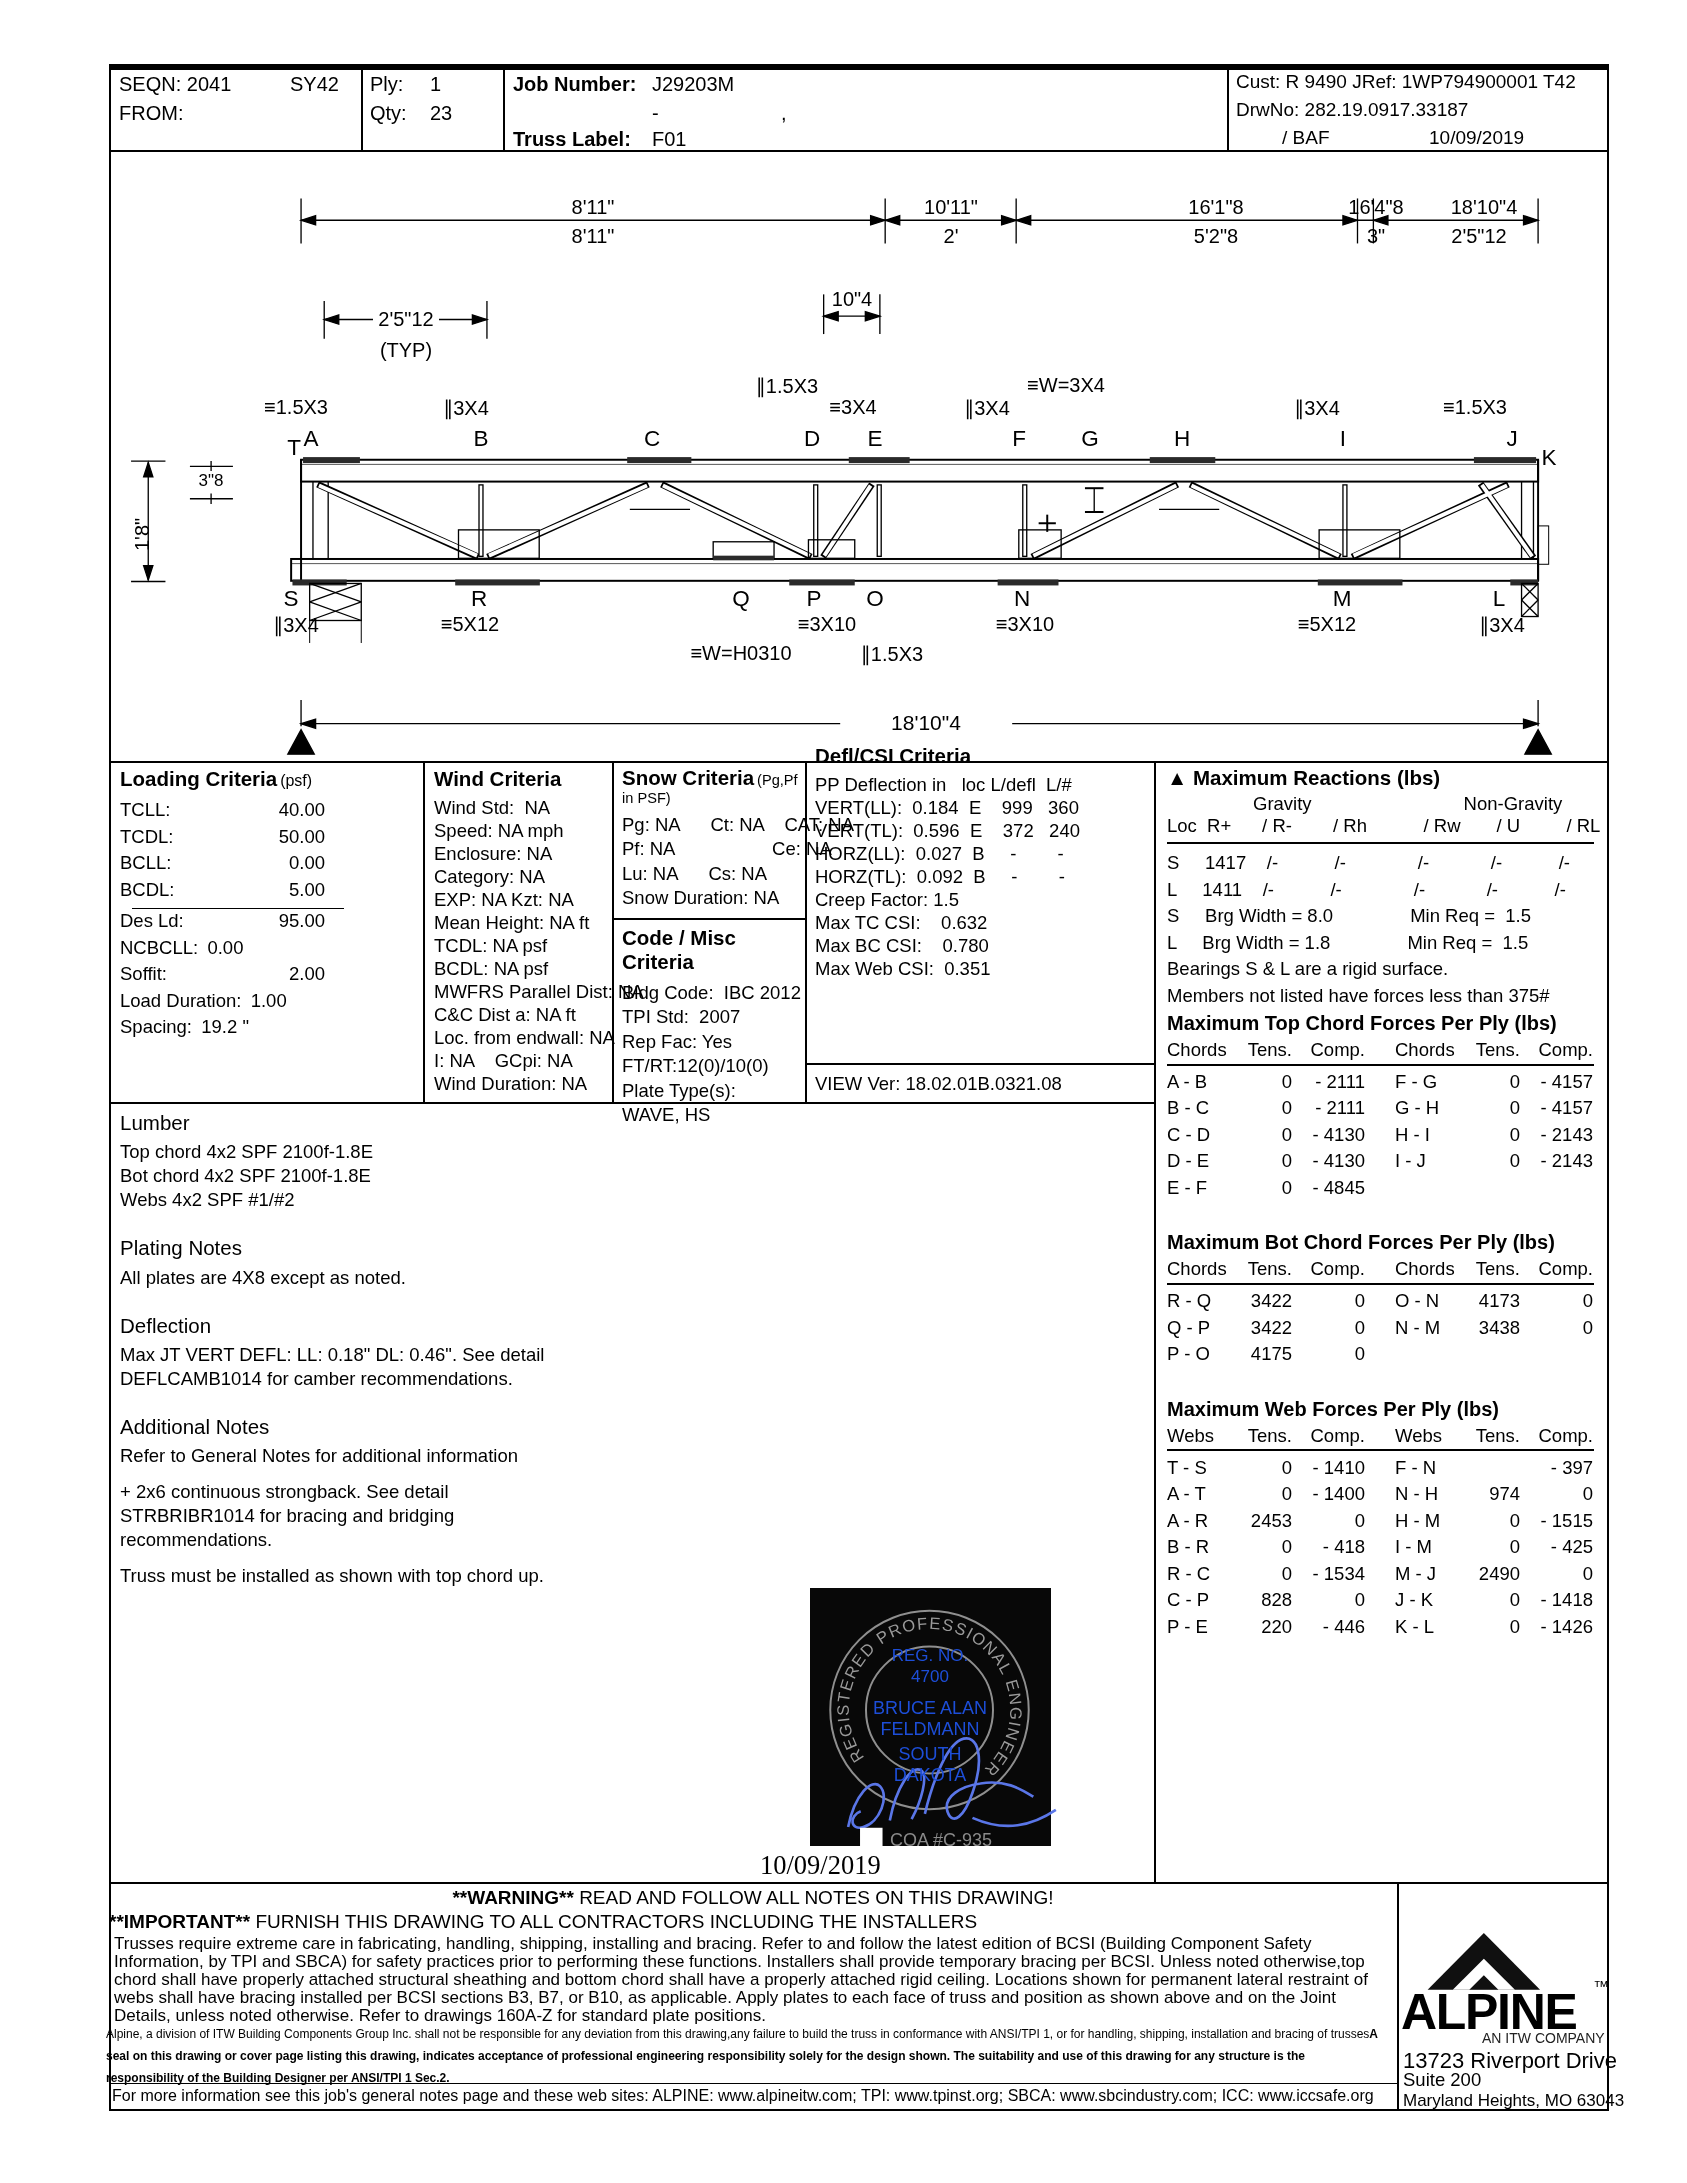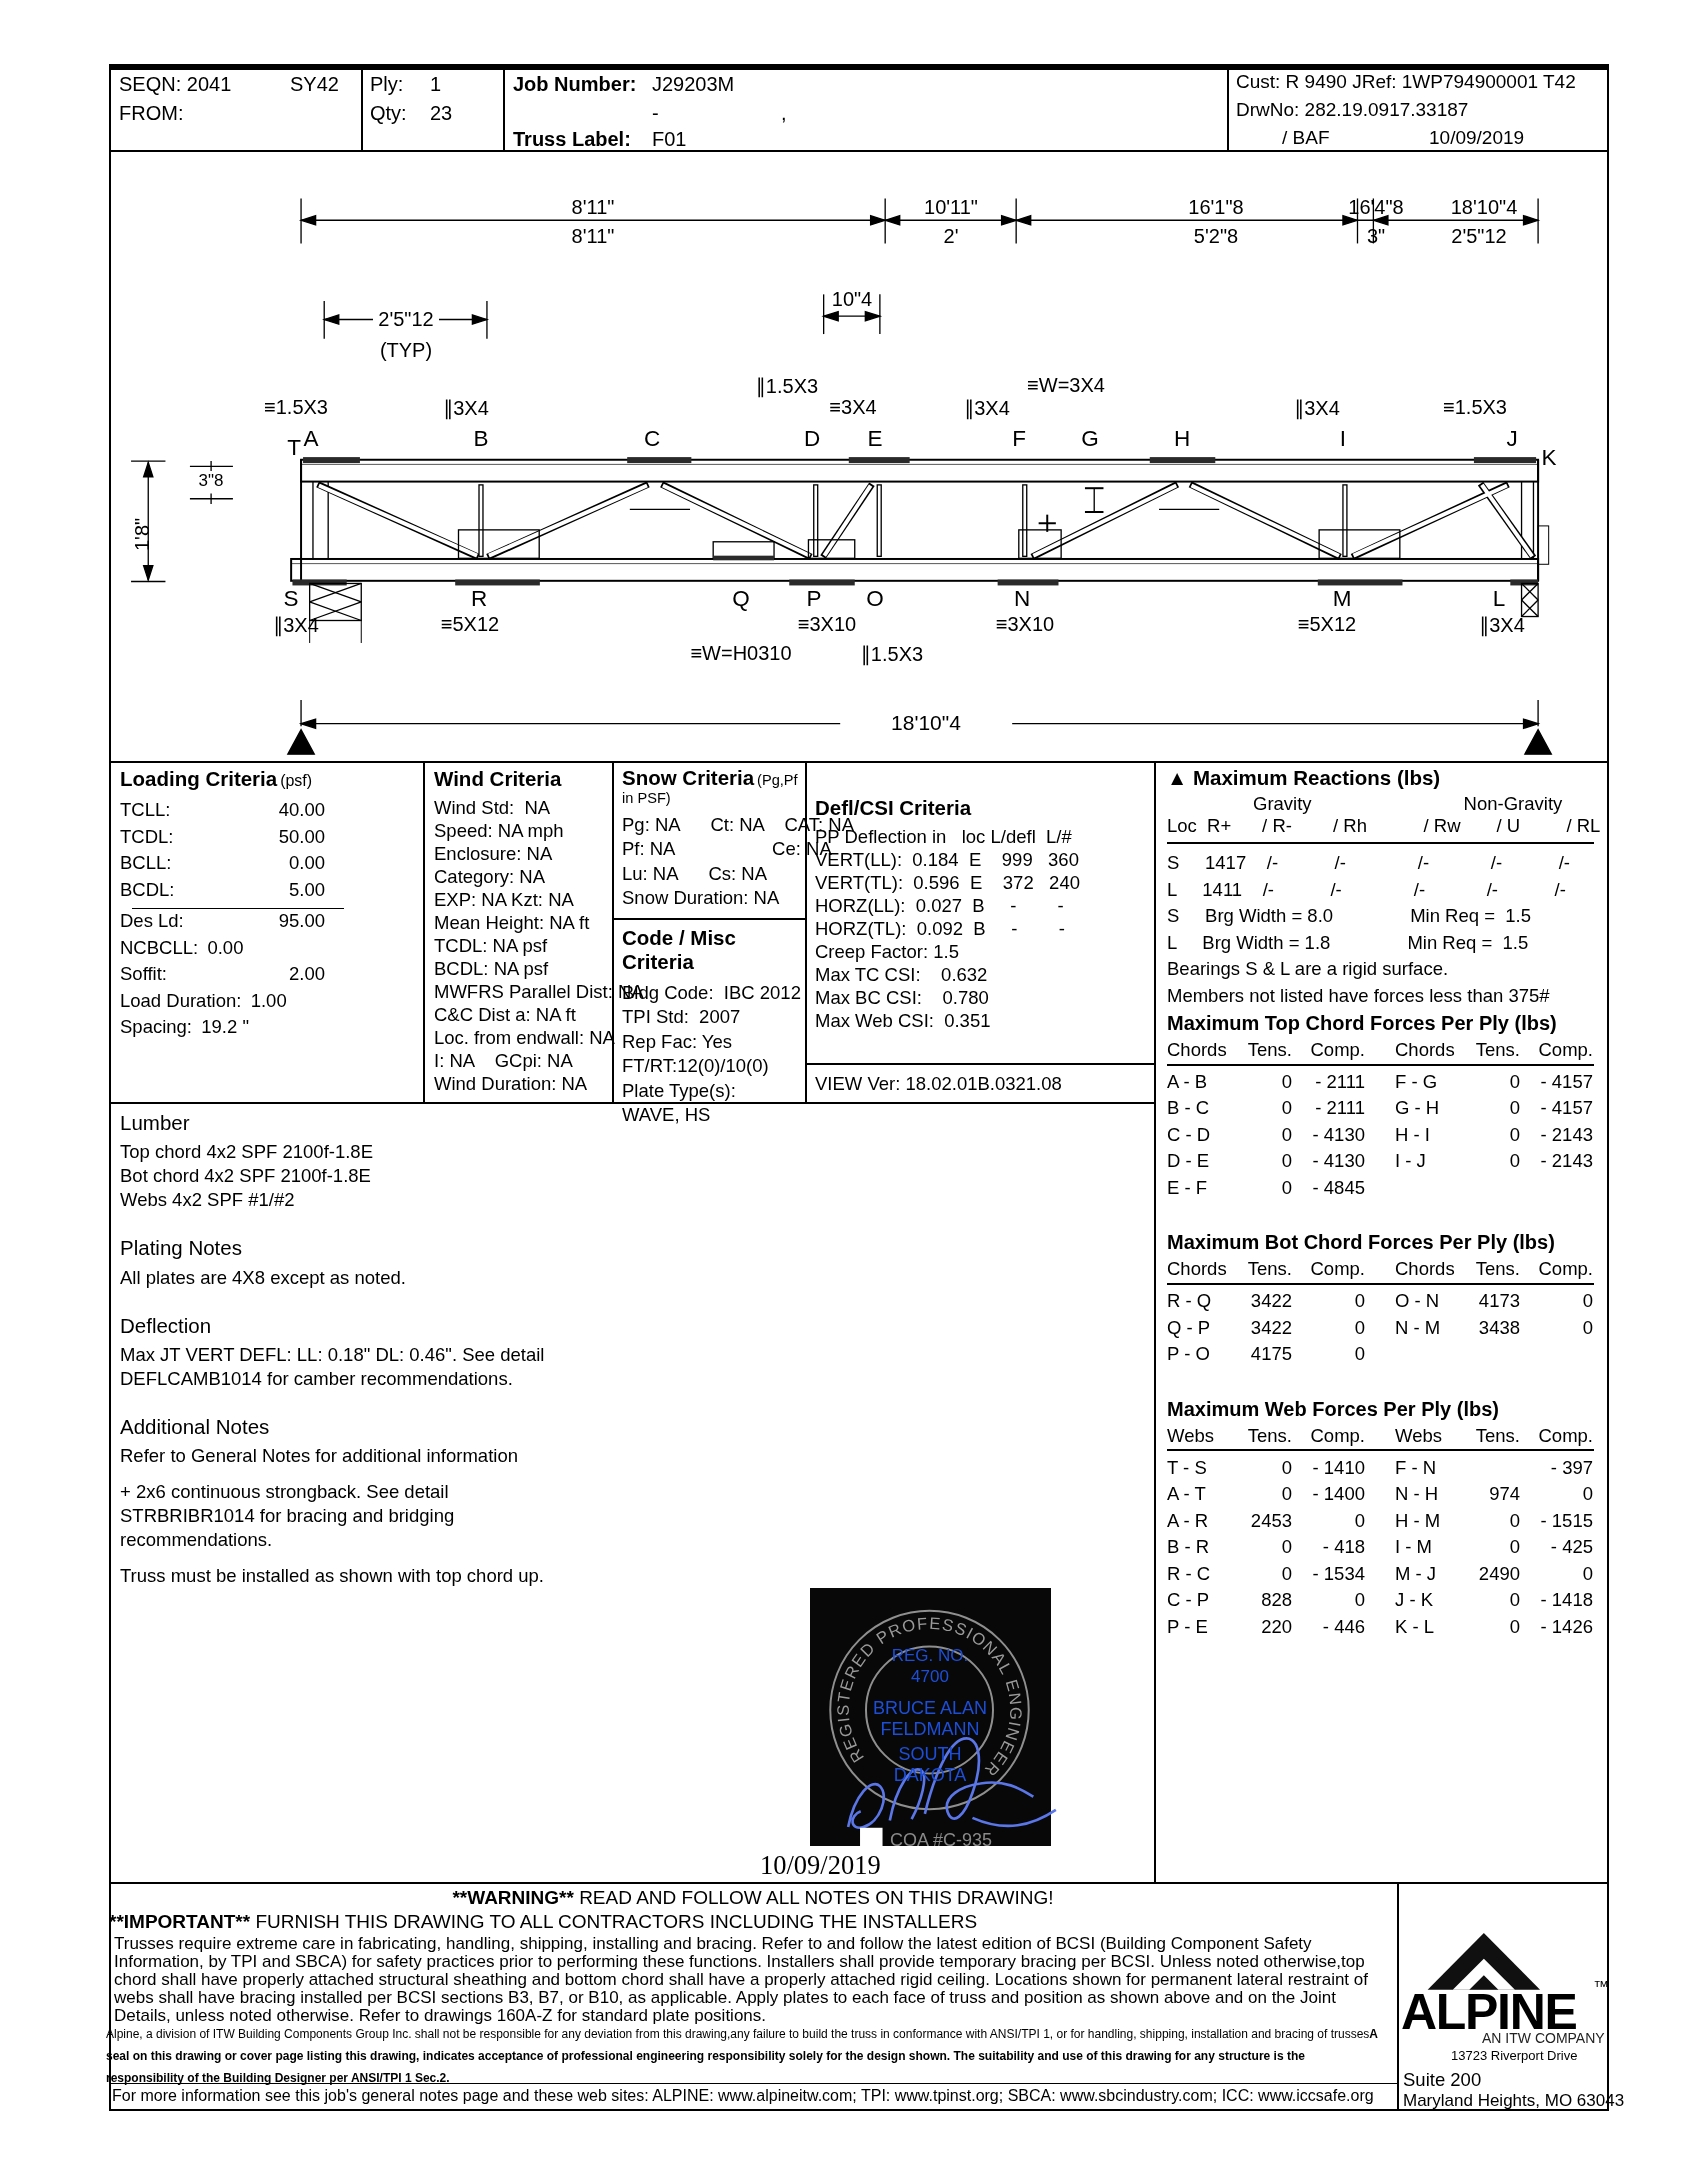--- a/index.html
+++ b/index.html
@@ -368,21 +368,21 @@
     <div style="margin-top:6.6px;line-height:24.5px" class="t28">
       <div class="pre">Bldg Code:  IBC 2012</div>
       <div class="pre">TPI Std:  2007</div>
       <div class="pre">Rep Fac: Yes</div>
       <div class="pre">FT/RT:12(0)/10(0)</div>
       <div class="pre">Plate Type(s):</div>
       <div class="pre">WAVE, HS</div>
     </div>
   </div>
 
-  <div class="a" style="left:815px;top:796px;width:331px">
+  <div class="a" style="left:815px;top:744px;width:331px">
     <div class="title">Defl/CSI Criteria</div>
     <div style="margin-top:5.3px;line-height:23px" class="t28">
       <div class="pre">PP Deflection in   loc L/defl  L/#</div>
       <div class="pre">VERT(LL):  0.184  E    999   360</div>
       <div class="pre">VERT(TL):  0.596  E    372   240</div>
       <div class="pre">HORZ(LL):  0.027  B     -        -</div>
       <div class="pre">HORZ(TL):  0.092  B     -        -</div>
       <div class="pre">Creep Factor: 1.5</div>
       <div class="pre">Max TC CSI:    0.632</div>
       <div class="pre">Max BC CSI:    0.780</div>
@@ -630,18 +630,18 @@
   <div class="a" style="left:114px;top:1935px;width:1280px;font-size:17px;line-height:18px">Trusses require extreme care in fabricating, handling, shipping, installing and bracing.  Refer to and follow the latest edition of BCSI (Building Component Safety Information, by TPI and SBCA) for safety practices prior to performing these functions.  Installers shall provide temporary bracing per BCSI. Unless noted otherwise,top chord shall have properly attached structural sheathing and bottom chord shall have a properly attached rigid ceiling.  Locations shown for permanent lateral restraint of webs shall have bracing installed per BCSI sections B3, B7, or B10, as applicable.   Apply plates to each face of truss and position  as shown above and on the Joint Details,  unless noted otherwise.    Refer to drawings 160A-Z for standard plate positions.</div>
   <div class="a" style="left:106px;top:2023px;width:1280px;font-size:12px;line-height:22px">
     <span>Alpine, a division of ITW Building Components Group Inc. shall not be responsible for any deviation from this drawing,any failure to build the truss in conformance with ANSI/TPI  1, or for handling, shipping, installation and bracing of trusses</span><span class="b">A seal on this drawing or cover page listing this drawing, indicates  acceptance  of  professional  engineering  responsibility solely for the design shown.   The  suitability and  use  of  this  drawing for any structure is the responsibility of the Building Designer per ANSI/TPI 1 Sec.2.</span>
   </div>
   <div class="a" style="left:112px;top:2087px;width:1283px;font-size:16px">For more information see this job's general notes page and these web sites:  ALPINE:  www.alpineitw.com; TPI:  www.tpinst.org; SBCA:  www.sbcindustry.com; ICC:  www.iccsafe.org</div>
 
   <div>
     <span class="a" style="left:1401px;top:1983px;font-size:50px;font-weight:bold;letter-spacing:-1.3px">ALPINE</span>
     <span class="a" style="left:1593px;top:1978px;font-size:16px">™</span>
     <span class="a" style="left:1482px;top:2030px;font-size:14px;color:#222">AN ITW COMPANY</span>
-    <span class="a" style="left:1451px;top:2048px;font-size:13px">13723 Riverport Drive</span>
+    <span class="a" style="left:1403px;top:2048px;font-size:22px">13723 Riverport Drive</span>
     <span class="a" style="left:1403px;top:2069px;font-size:18.5px">Suite 200</span>
     <span class="a" style="left:1403px;top:2091px;font-size:17px">Maryland Heights, MO 63043</span>
   </div>
 </div>
 
 
 </body></html>

